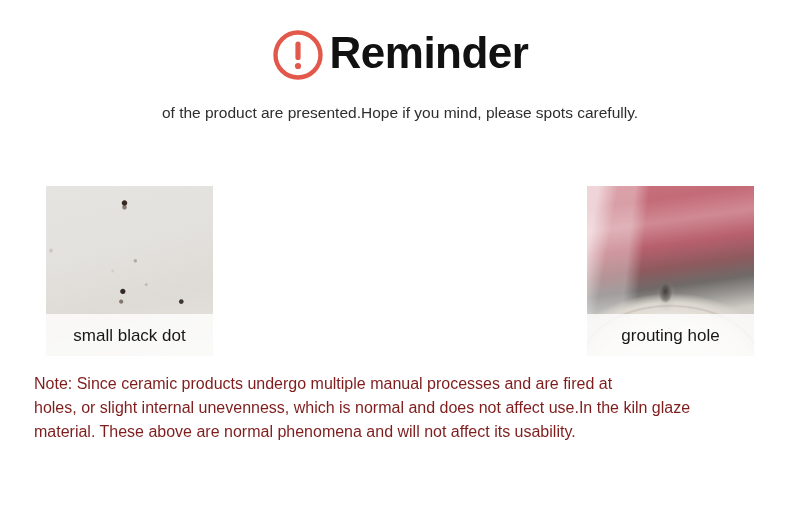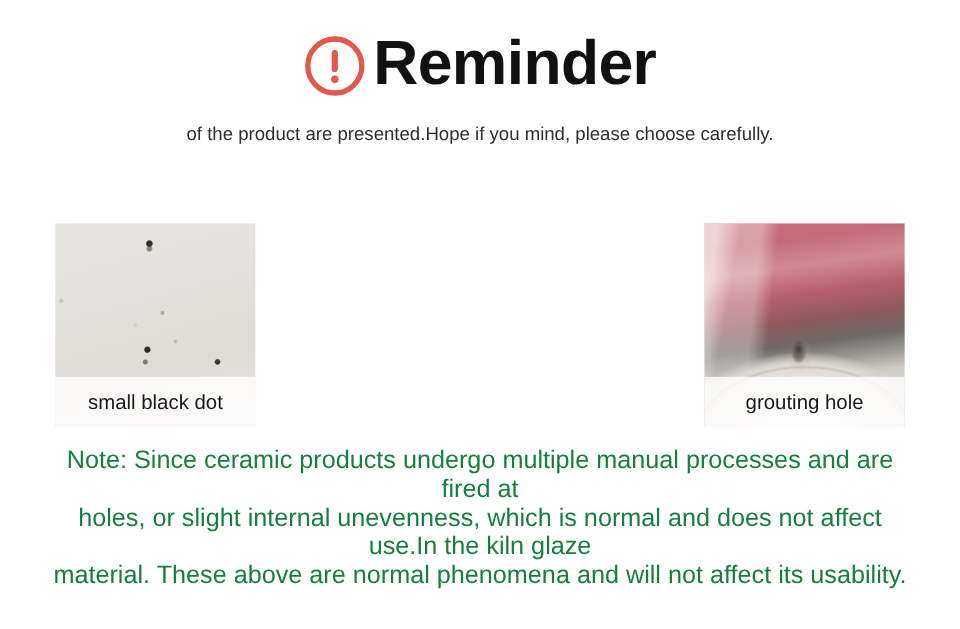--- a/index.html
+++ b/index.html
@@ -27,21 +27,21 @@
   }
   .warn-icon {
     width: 52px;
     height: 52px;
     flex: 0 0 52px;
     margin-right: 6px;
     margin-top: 4px;
   }
   .warn-icon svg { display: block; width: 52px; height: 52px; }
   .title {
-    font-size: 52px;
+    font-size: 44px;
     font-weight: bold;
     color: #111111;
     letter-spacing: -0.5px;
     line-height: 1;
   }
 
   
   .subtitle {
     margin: 8px auto 0;
     width: 746px;
@@ -161,42 +161,42 @@
       radial-gradient(ellipse 120% 26% at 50% 26%, rgba(140,100,55,0.28) 0%, rgba(140,100,55,0) 72%),
       linear-gradient(178deg, #c9a36a 0%, #cfa96f 16%, #d8b784 34%, #d2ad75 54%, #cda76c 74%, #c9a164 100%);
   }
 
   
   .note {
     position: absolute;
     left: 34px;
     top: 372px;
     width: 732px;
-    text-align: center;
-    font-size: 21px;
+    text-align: left;
+    font-size: 16px;
     line-height: 24px;
-    color: #15803d;
+    color: #7f1d1d;
   }
 </style>
 </head>
 <body>
 
 <div class="header">
   <span class="warn-icon">
     <svg viewBox="0 0 52 52" xmlns="http://www.w3.org/2000/svg">
       <circle cx="26" cy="26" r="22.5" fill="none" stroke="#e2584b" stroke-width="4.4"></circle>
       <rect x="23.4" y="12.6" width="5.2" height="18.4" rx="2.6" fill="#e2584b"></rect>
       <circle cx="26" cy="37" r="3.1" fill="#e2584b"></circle>
     </svg>
   </span>
   <span class="title">Reminder</span>
 </div>
 
 <div class="subtitle">
-  <div>of the product are presented.Hope if you mind, please choose carefully.</div>
+  <div>of the product are presented.Hope if you mind, please spots carefully.</div>
 </div>
 
 <div class="cards">
 
   <div class="card">
     <div class="card-photo photo-dot"></div>
     <div class="caption">small black dot</div>
   </div>
 
 

